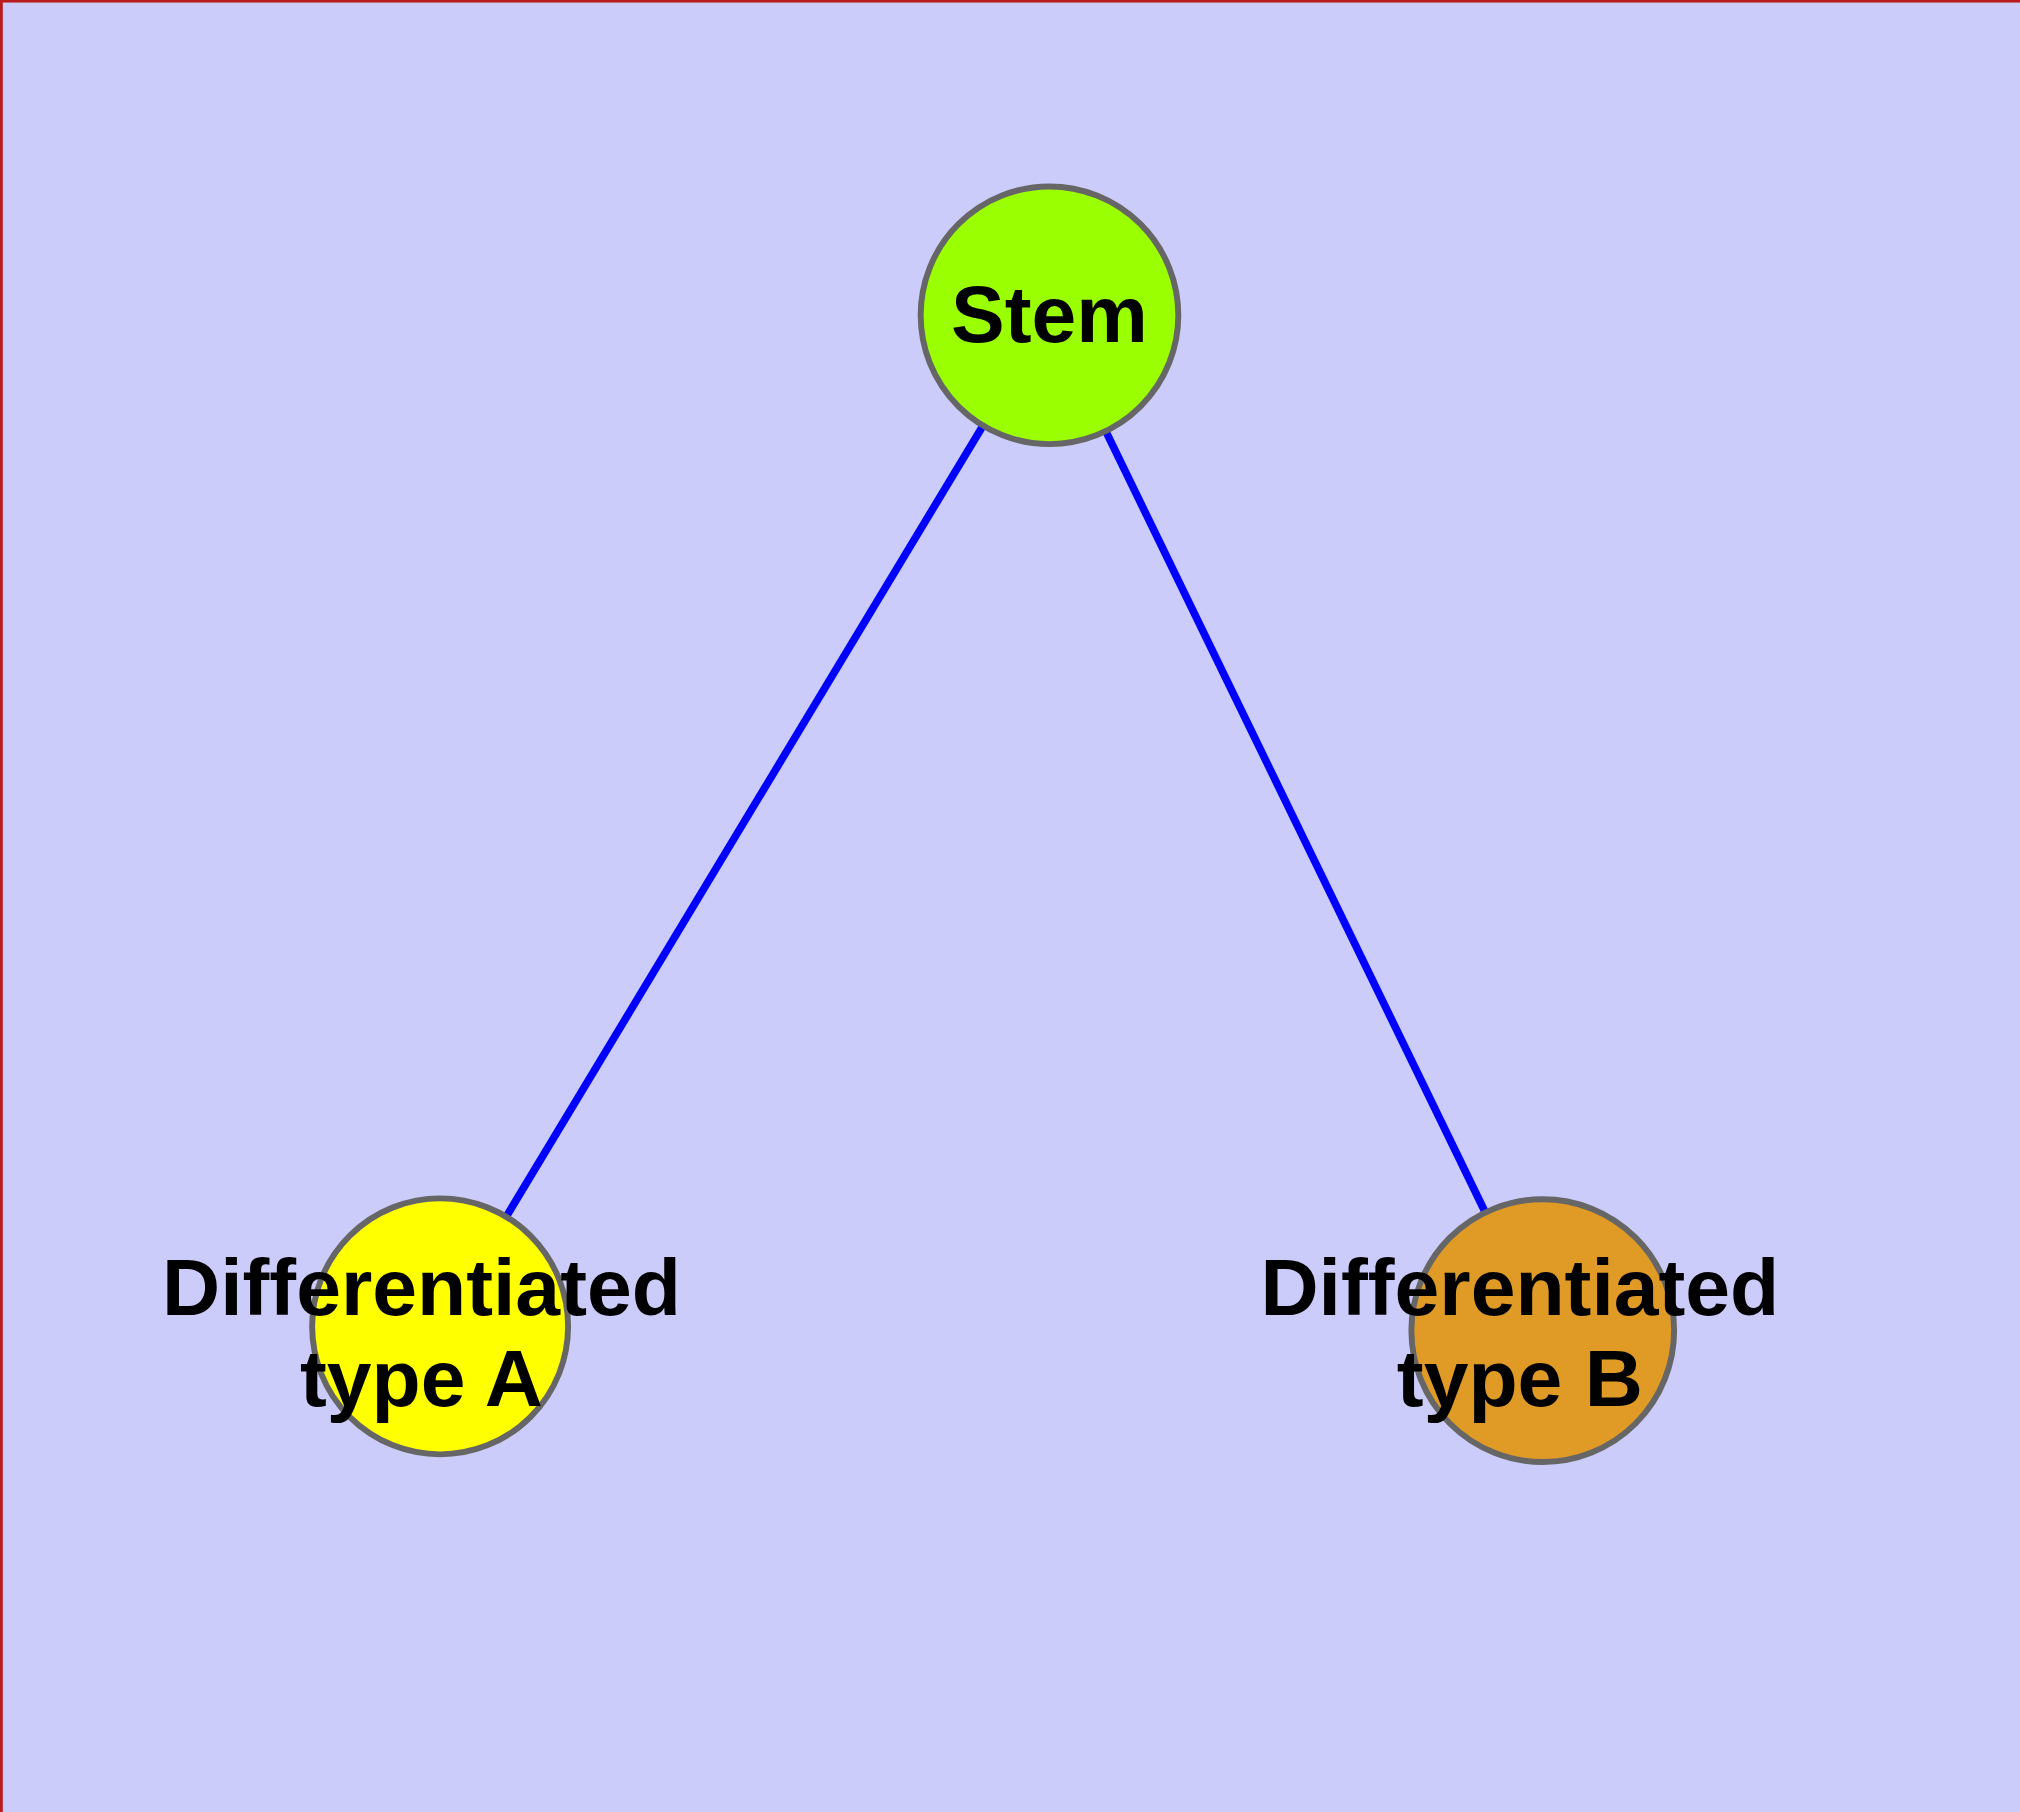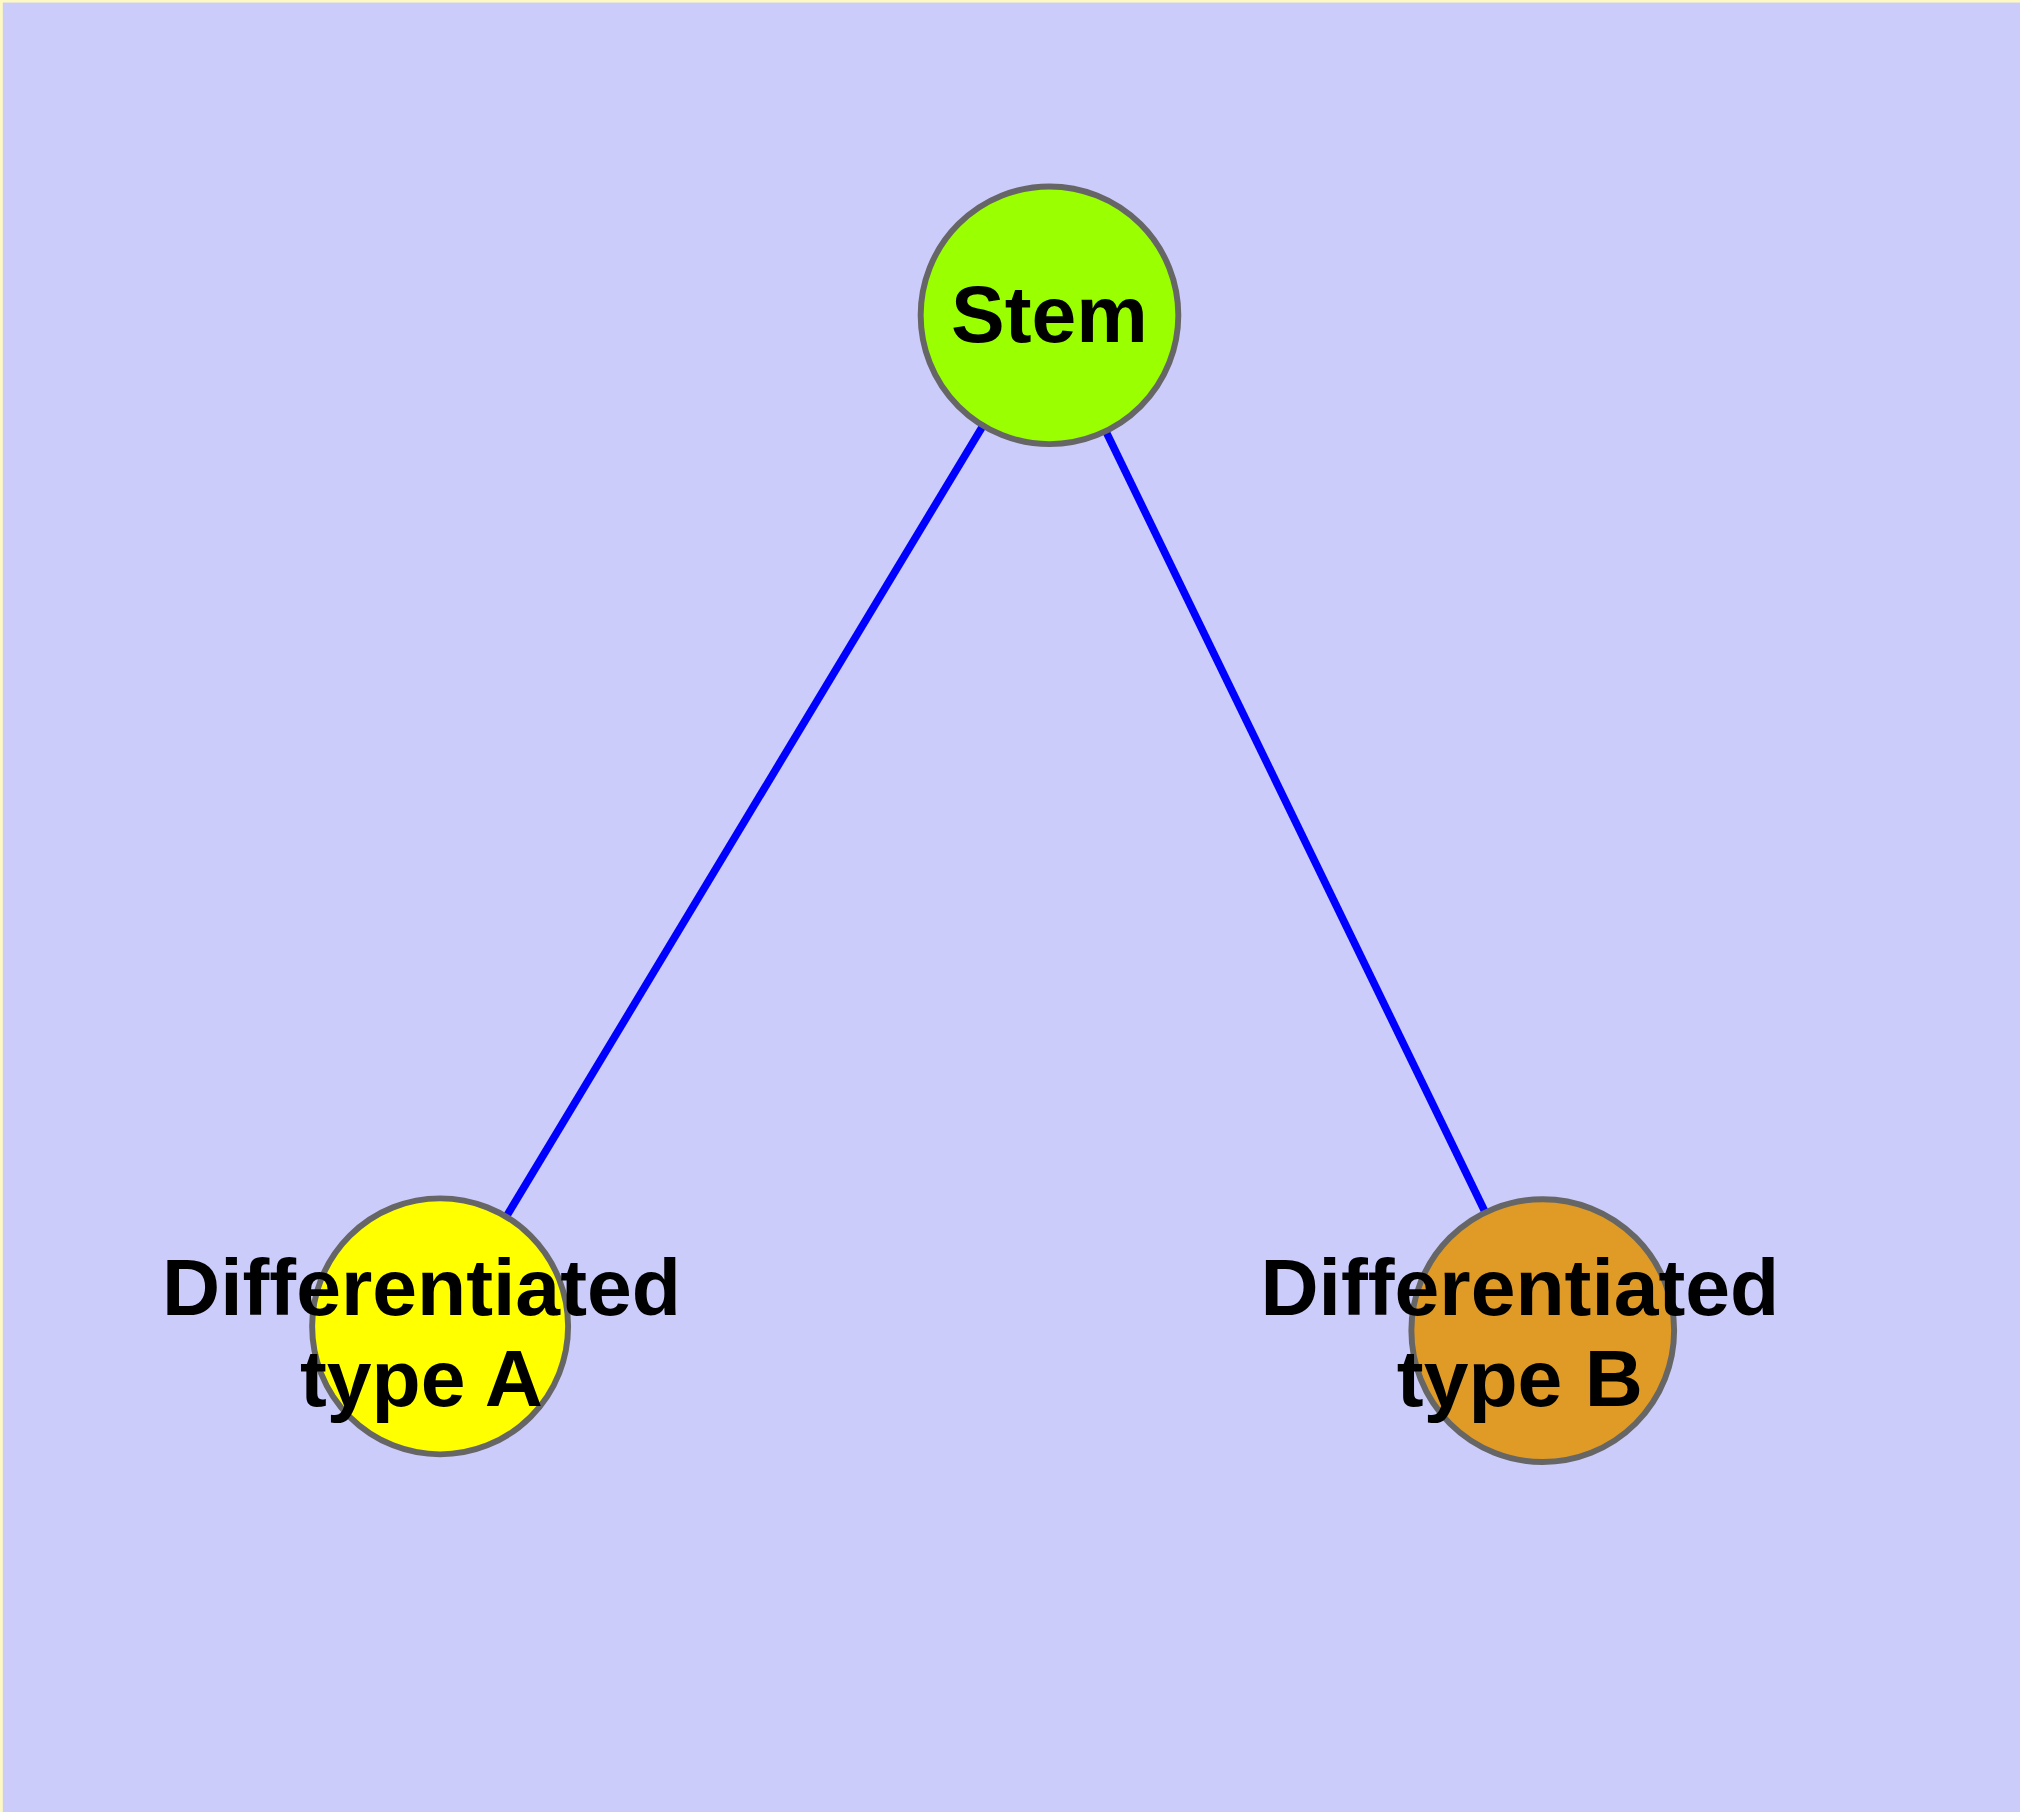--- a/index.html
+++ b/index.html
@@ -27,21 +27,21 @@
     font-family: "Liberation Sans", sans-serif;
     font-weight: bold;
     fill: #000000;
     text-anchor: middle;
     dominant-baseline: auto;
   }
 </style>
 </head>
 <body>
 
-<div id="canvas" style="width: 2021px; height: 1812px; background: #fef9c3;">
+<div id="canvas" style="width: 2021px; height: 1812px; background: #b91c1c;">
   <svg id="graph-svg" viewBox="0 0 2384 2138" xmlns="http://www.w3.org/2000/svg" style="width: 2021px; height: 1812px;">
 
     <rect id="bg-rect" x="3" y="3" width="2381" height="2135" fill="#ccccfa"></rect>
 
     <g id="edges-layer">
       <line id="edge-0" x1="1160.5724031485775" y1="500.4716593098011" x2="595.9114128724129" y2="1437.384818418931" stroke="#0000ff" stroke-width="9" stroke-linecap="butt"></line>
       <line id="edge-1" x1="1303.5460084036076" y1="506.92116506447087" x2="1753.1430714283201" y2="1432.3804116342396" stroke="#0000ff" stroke-width="9" stroke-linecap="butt"></line>
     </g>
 
     <g id="nodes-layer">

